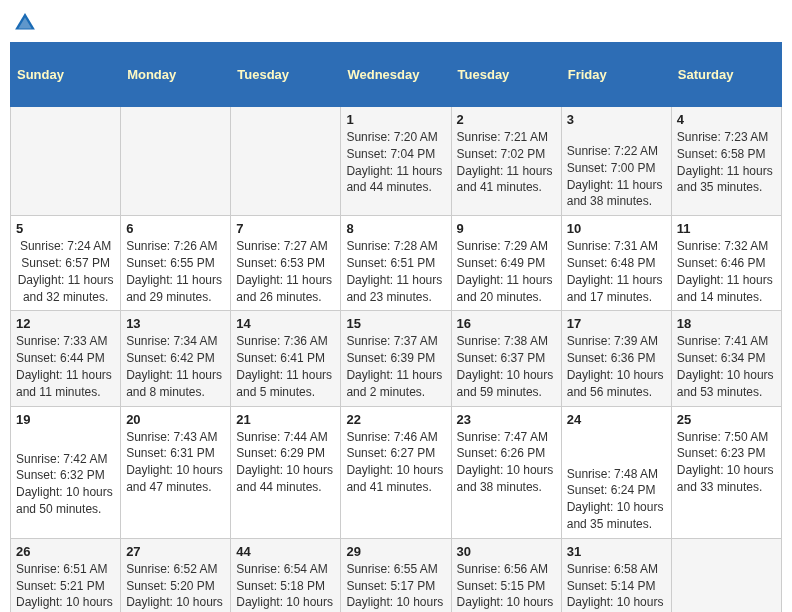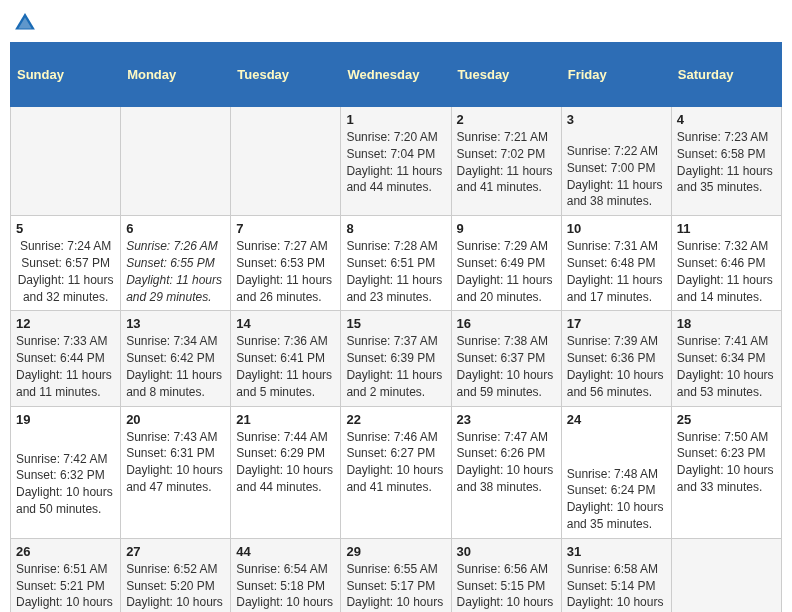--- a/index.html
+++ b/index.html
@@ -158,21 +158,21 @@
       <tr>
         <td>
           <span class="day-num">5</span>
           <div class="day-info" style="white-space: pre-line; text-align: center;">Sunrise: 7:24 AM
 Sunset: 6:57 PM
 Daylight: 11 hours
 and 32 minutes.</div>
         </td>
         <td>
           <span class="day-num">6</span>
-          <div class="day-info" style="white-space: pre-line; font-style: italic;">Sunrise: 7:26 AM
+          <div class="day-info" style="white-space: pre-line;">Sunrise: 7:26 AM
 Sunset: 6:55 PM
 Daylight: 11 hours
 and 29 minutes.</div>
         </td>
         <td>
           <span class="day-num">7</span>
           <div class="day-info" style="white-space: pre-line;">Sunrise: 7:27 AM
 Sunset: 6:53 PM
 Daylight: 11 hours
 and 26 minutes.</div>

